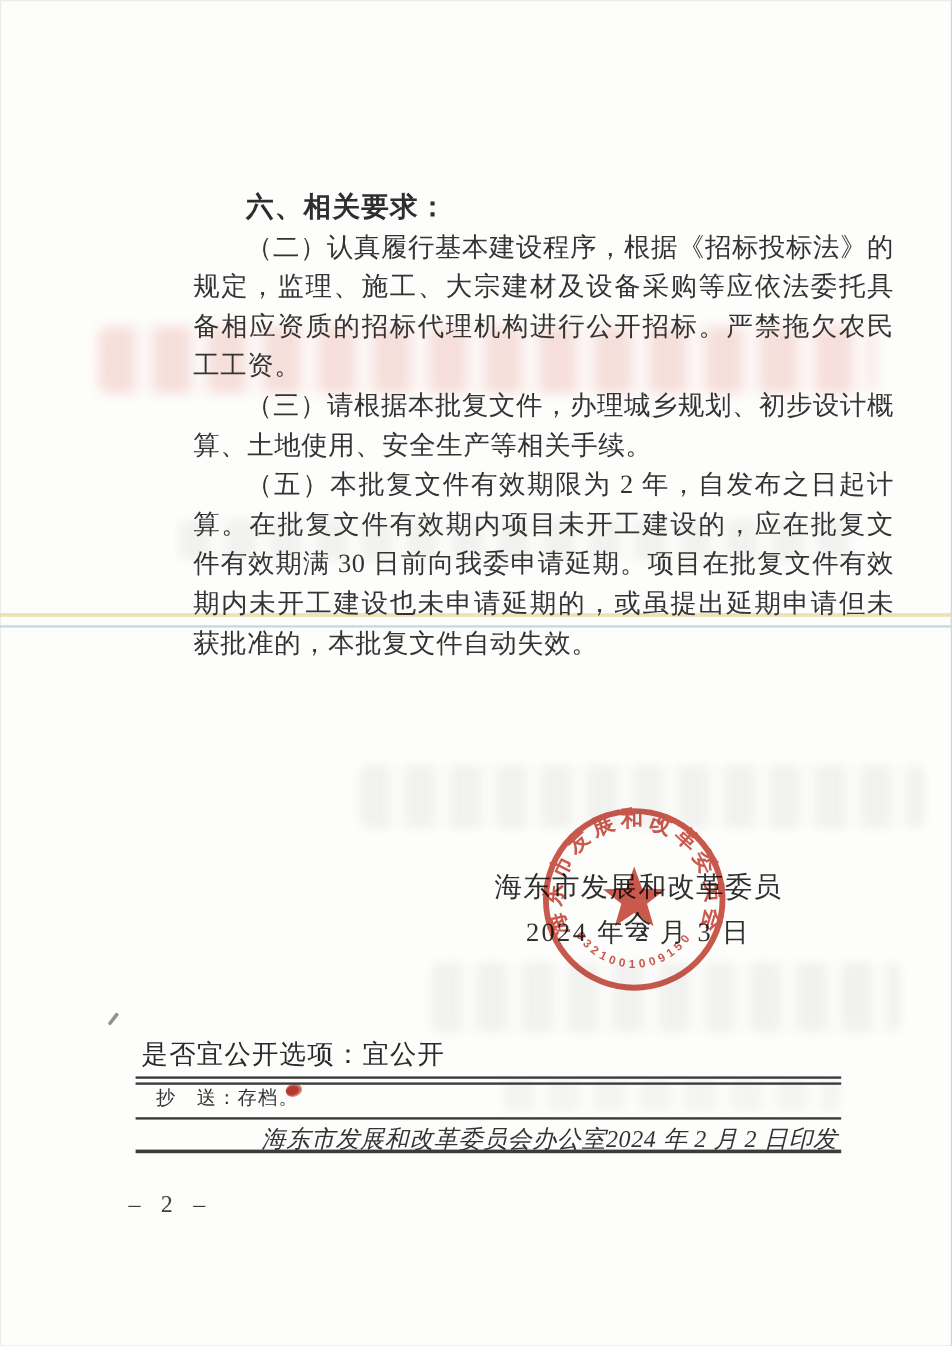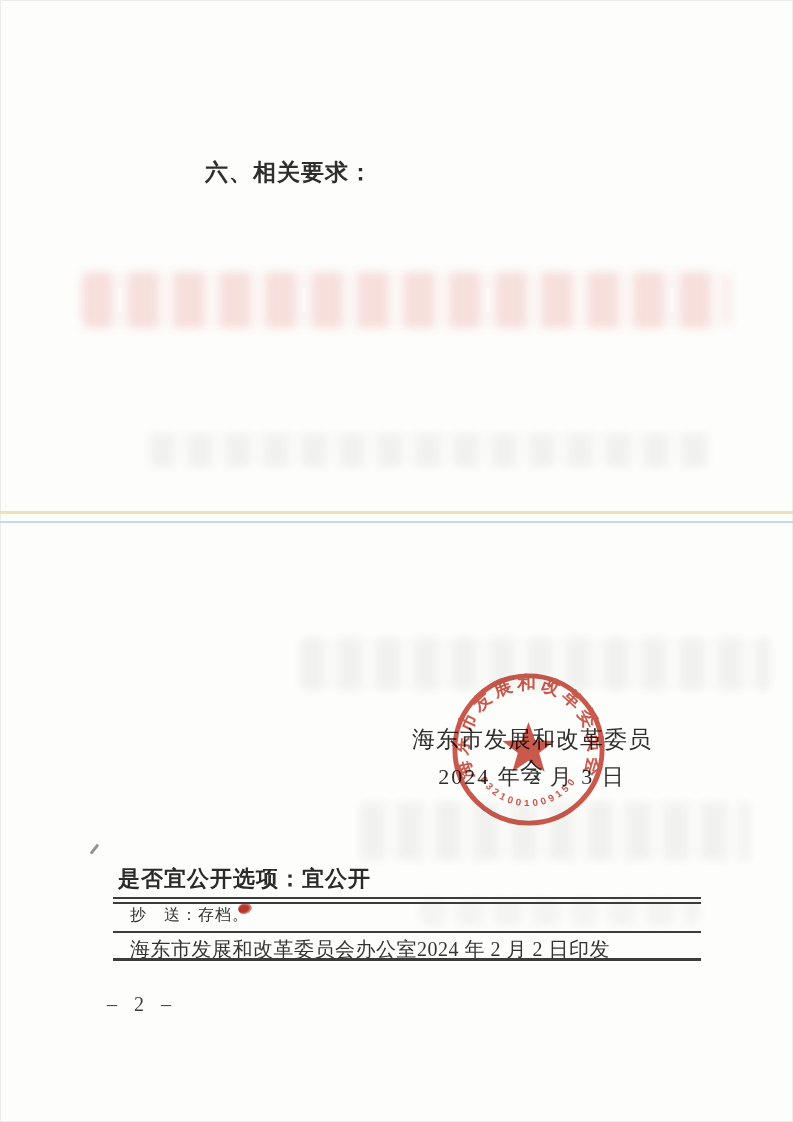--- a/index.html
+++ b/index.html
@@ -87,35 +87,35 @@
   }
   .seal-code-text{
     font-family:"Liberation Sans","DejaVu Sans",sans-serif;
     font-size:10px;letter-spacing:3.5px;font-weight:bold;
     fill:var(--seal-red);
   }
   
   .publicity{
     position:absolute;left:118px;top:864px;
     font-family:"Liberation Sans","DejaVu Sans",sans-serif;
-    font-weight:bold;font-size:22px;letter-spacing:1px;color:#2a2a2a;
+    font-weight:normal;font-size:22px;letter-spacing:1px;color:#2a2a2a;
   }
   .rule{position:absolute;left:113px;width:588px;background:#3c3c3c;}
   .rule-a{top:897px;height:1.5px;}
   .rule-b{top:902px;height:1.5px;}
   .rule-mid{top:931px;height:1.5px;}
   .rule-bottom{top:958px;height:2.5px;}
   .copy-row{
     position:absolute;left:130px;top:905px;width:568px;
     font-size:16px;letter-spacing:1px;color:#333;
   }
   .issuer-row{
     position:absolute;left:130px;top:936px;width:568px;
-    display:flex;justify-content:flex-start;
-    font-size:20px;letter-spacing:.5px;color:#333;
+    display:flex;justify-content:flex-end;
+    font-size:20px;letter-spacing:.5px;color:#333;font-style:italic;
   }
   .page-number{
     position:absolute;left:107px;top:993px;
     font-size:20px;letter-spacing:6px;color:#3f3f3f;
   }
 </style>
 </head>
 <body>
 
 <div class="page">
@@ -125,20 +125,23 @@
   <div class="bleed-gray bg2"></div>
   <div class="bleed-gray bg3"></div>
   <div class="bleed-gray bg4"></div>
   <div class="line-yellow"></div>
   <div class="line-blue"></div>
   <div class="pen-mark"></div>
   <div class="red-dot"></div>
 
   <div class="textblock">
     <div class="sec-heading">六、相关要求：</div>
+    <p class="para">（二）认真履行基本建设程序，根据《招标投标法》的规定，监理、施工、大宗建材及设备采购等应依法委托具备相应资质的招标代理机构进行公开招标。严禁拖欠农民工工资。</p>
+    <p class="para">（三）请根据本批复文件，办理城乡规划、初步设计概算、土地使用、安全生产等相关手续。</p>
+    <p class="para">（五）本批复文件有效期限为 2 年，自发布之日起计算。在批复文件有效期内项目未开工建设的，应在批复文件有效期满 30 日前向我委申请延期。项目在批复文件有效期内未开工建设也未申请延期的，或虽提出延期申请但未获批准的，本批复文件自动失效。</p>
   </div>
 
   <div class="sig-org">海东市发展和改革委员会</div>
   <div class="sig-date">2024 年 2 月 3 日</div>
 
   <svg class="seal" viewBox="0 0 160 160" xmlns="http://www.w3.org/2000/svg">
     <defs>
       <path id="arcTop" d="M 34,121.6 A 62,62 0 1 1 126,121.6"></path>
       <path id="arcBottom" d="M 31,111 A 58,58 0 0 0 129,111"></path>
     </defs>

